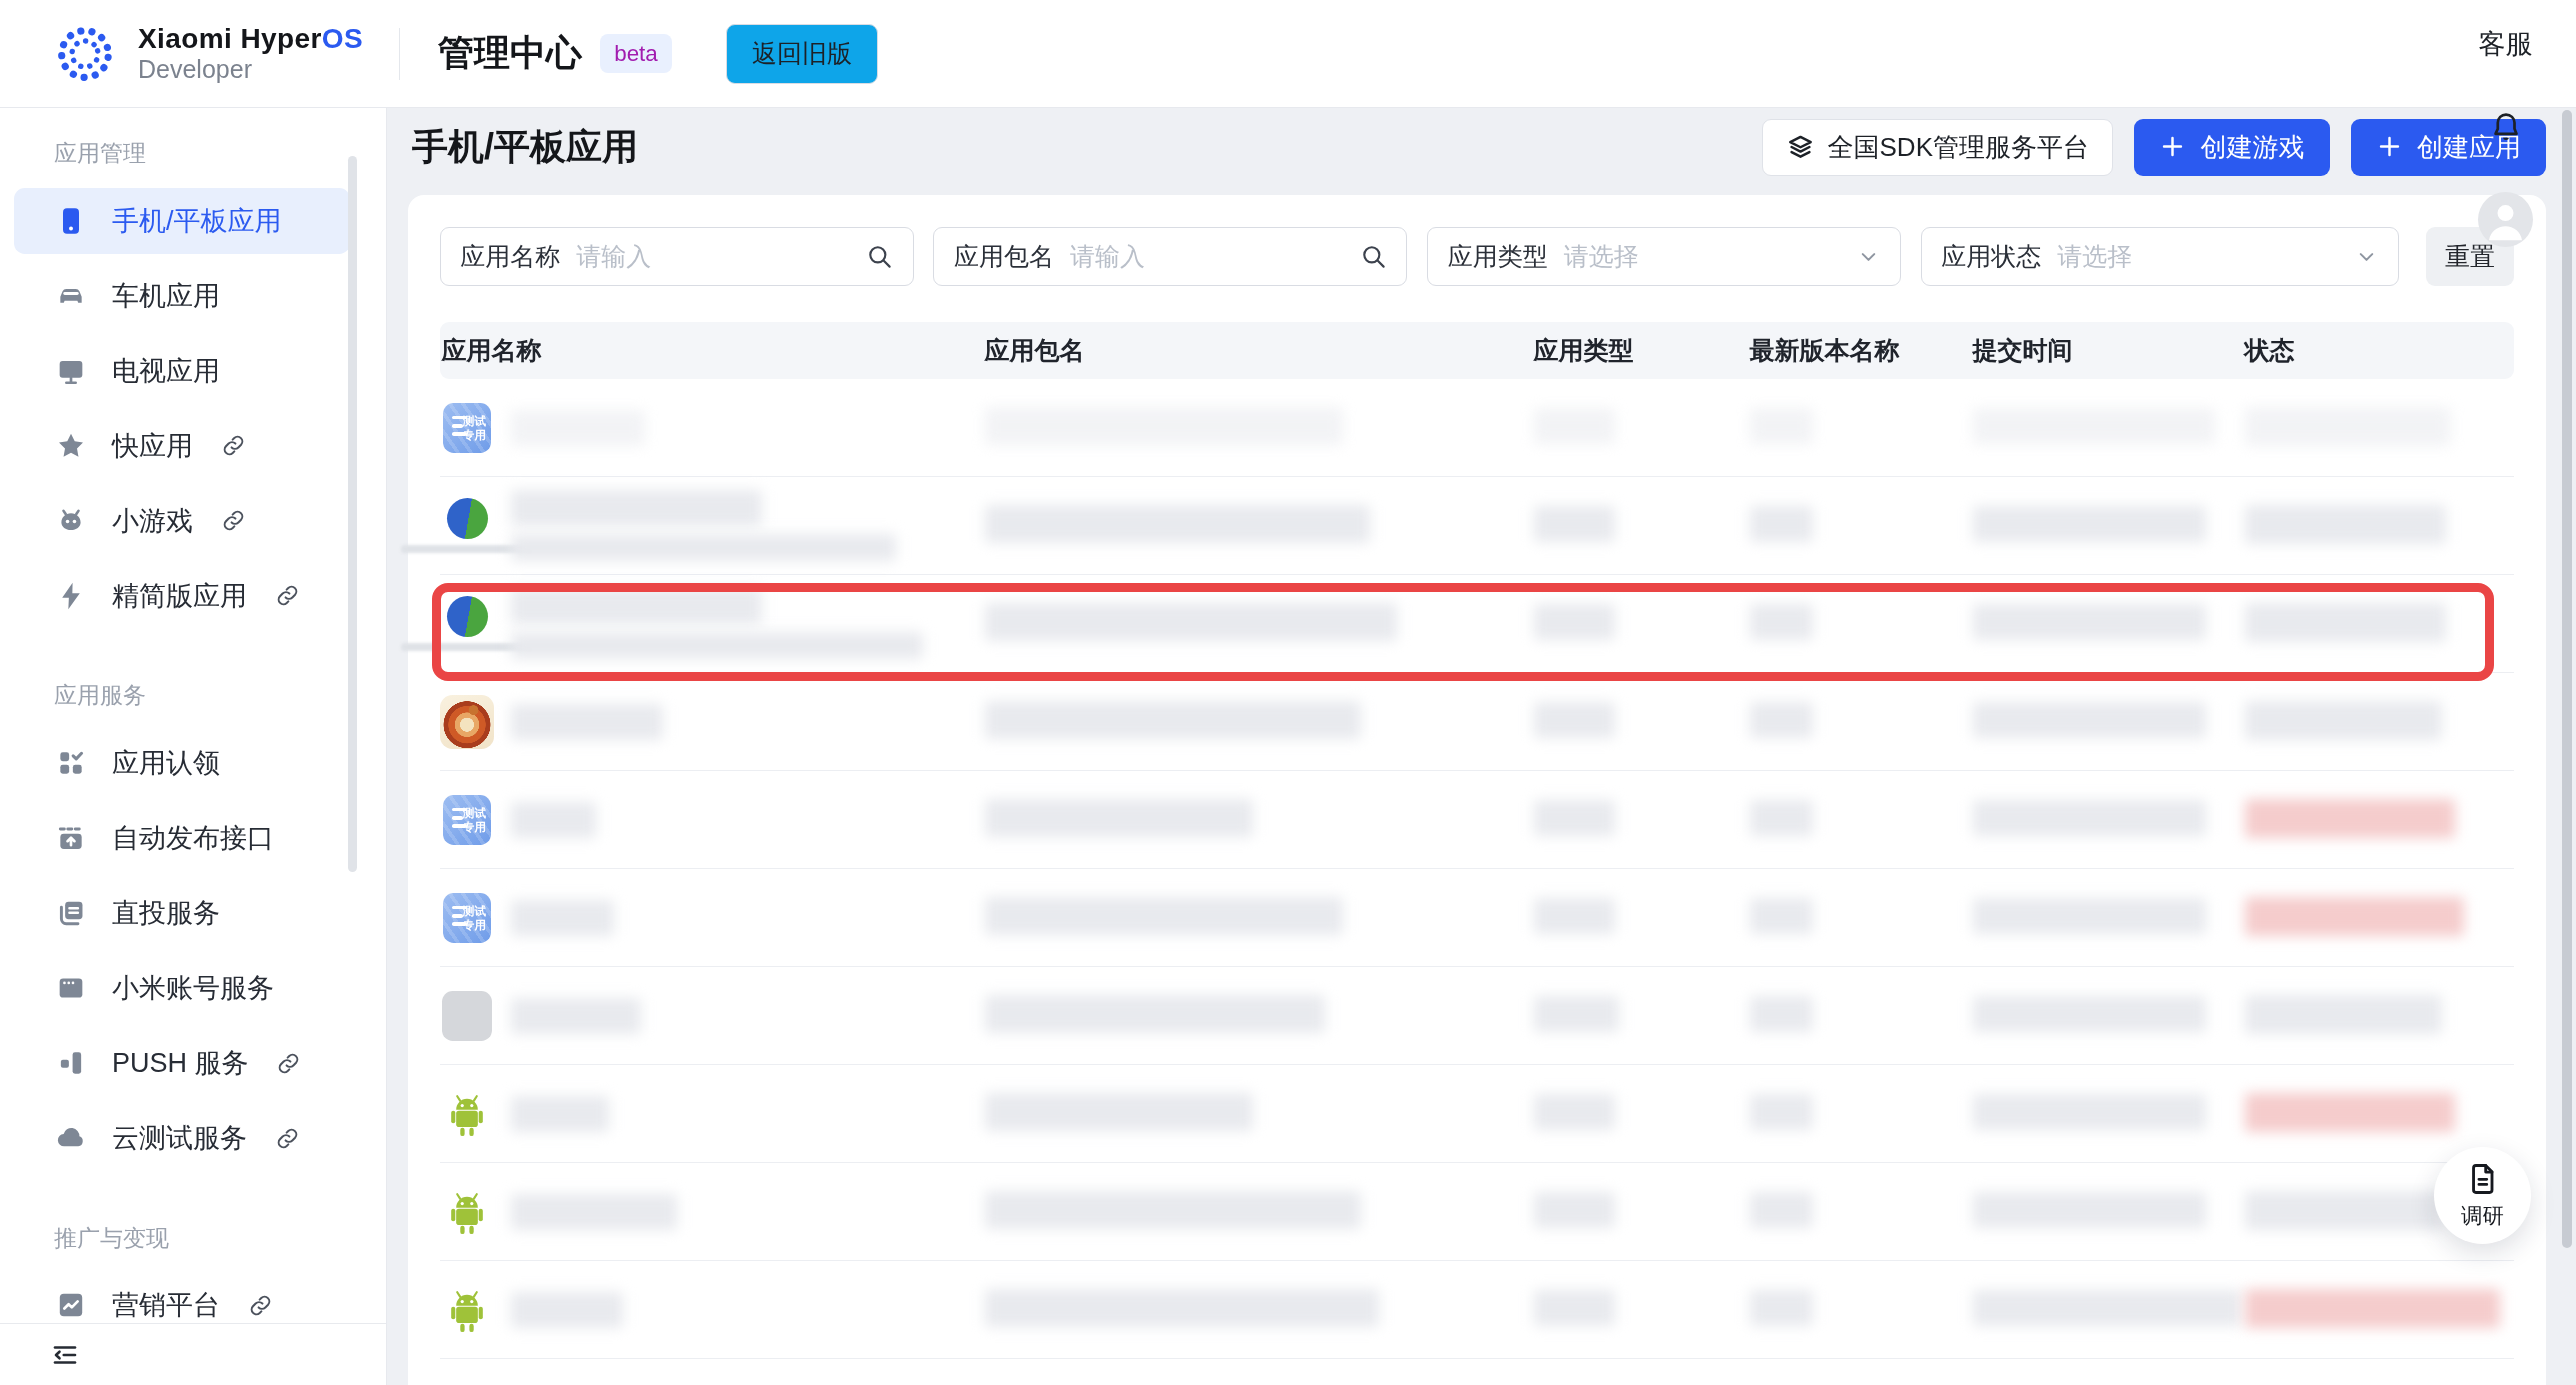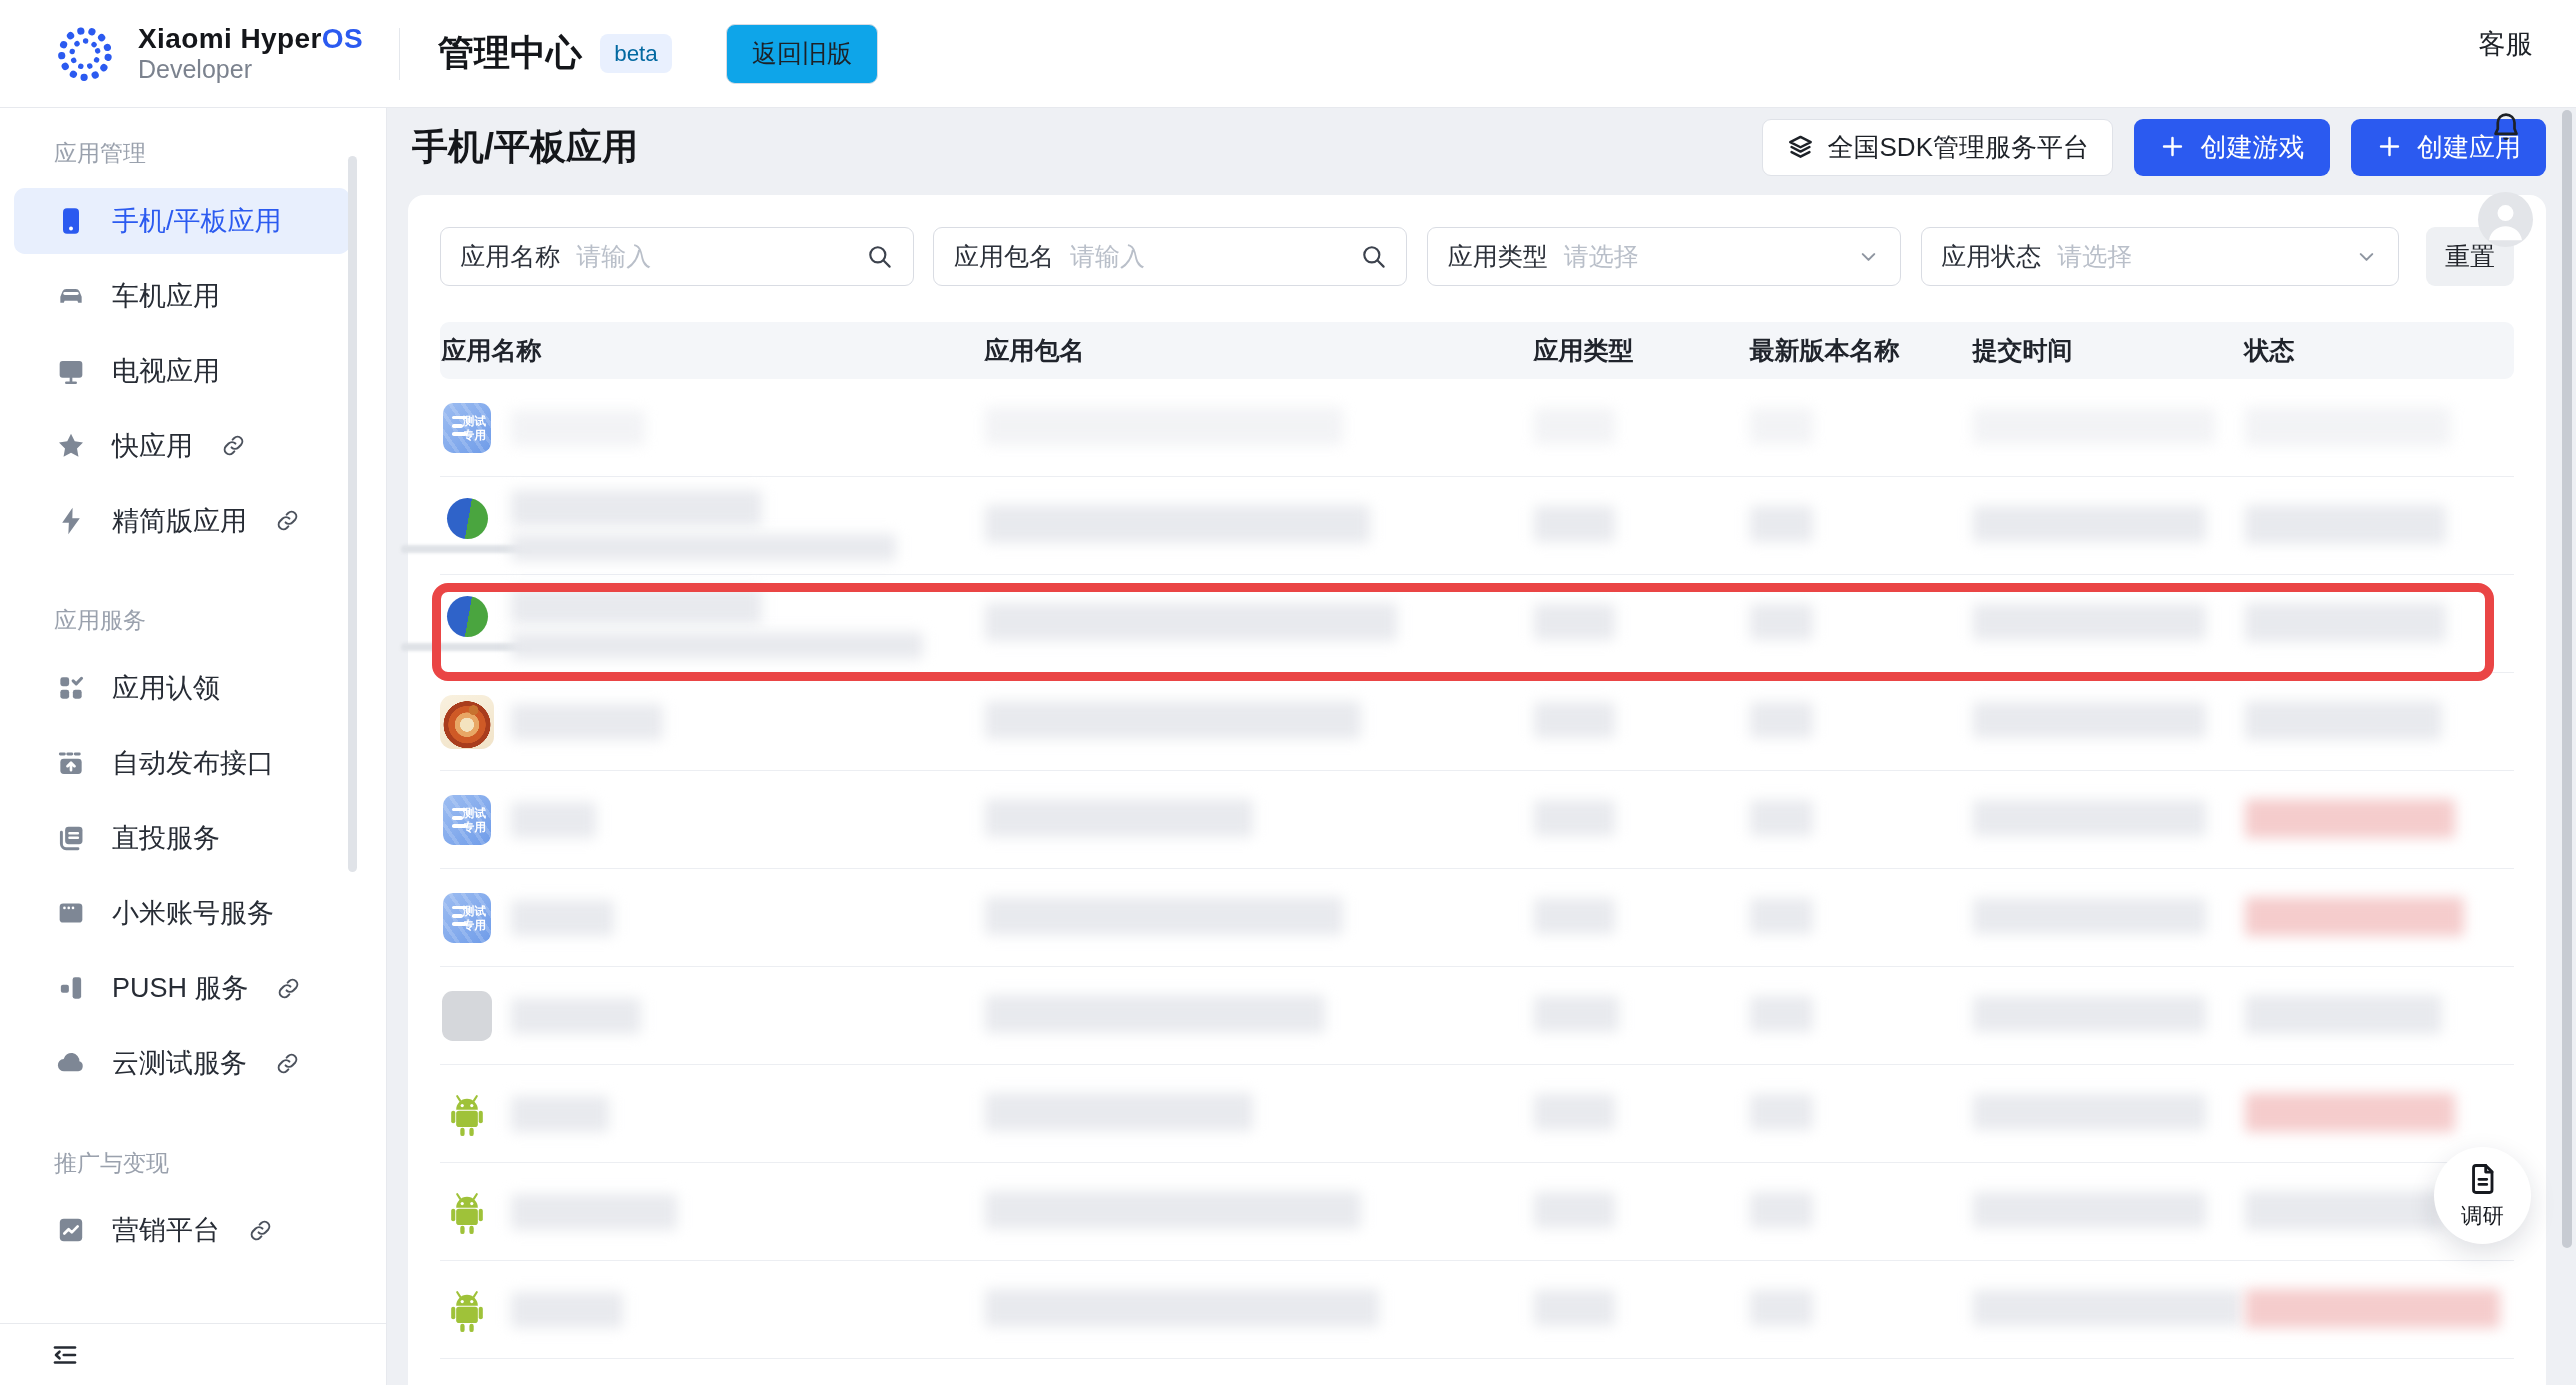--- a/index.html
+++ b/index.html
@@ -19,21 +19,21 @@
     display:flex; align-items:center; padding:0 43px 0 50px; z-index:30;
   }
   .brand { display:flex; align-items:center; gap:18px; }
   .brand-text { line-height:1.15; }
   .brand-line1 { font-size:28px; font-weight:bold; color:#14161a; letter-spacing:0.4px; }
   .brand-line1 .os { color:#2b5af0; }
   .brand-line2 { font-size:25px; color:#7b828e; }
   .topbar-divider { width:0.9px; height:52px; background:#e4e7ec; margin:0 38px 0 36px; }
   .console-title { font-size:36px; font-weight:bold; color:#14161a; }
   .beta-badge {
-    margin-left:18px; font-size:22.4px; color:#0369a1; background:#e9f0fe;
+    margin-left:18px; font-size:22.4px; color:#a21caf; background:#e9f0fe;
     padding:6.3px 14.3px; border-radius:8px;
   }
   .back-btn {
     margin-left:54px; font-size:25px; color:#1d2127; background:#0ea5e9;
     border:1.8px solid #d9dce3; border-radius:9px; padding:12.5px 25px; cursor:pointer;
   }
   .topbar-right { margin-left:auto; display:flex; align-items:center; gap:48px;flex-direction:column; }
   .topbar-link { font-size:27px; color:#1d2127; cursor:pointer; }
   .icon-btn { width:34px; height:34px; color:#1d2127; cursor:pointer; }
   .avatar {
@@ -260,20 +260,37 @@
       </span>
     <span>电视应用</span>
   </div>
   <div class="side-item">
     <span class="it-icon">
         <svg viewBox="0 0 24 24" width="32" height="32">
           <path d="M12 2.9l2.8 5.6 6.2.9-4.5 4.4 1.1 6.2L12 17.1 6.4 20l1.1-6.2L3 9.4l6.2-.9z" fill="currentColor"></path>
         </svg>
       </span>
     <span>快应用</span>
+    <span class="ext-icon">
+        <svg viewBox="0 0 24 24" width="23" height="23" fill="none" stroke="currentColor" stroke-width="2.1" stroke-linecap="round">
+          <path d="M10 14a5 5 0 0 0 7.07 0l2.8-2.8a5 5 0 0 0-7.06-7.07L11.1 5.85"></path>
+          <path d="M14 10a5 5 0 0 0-7.07 0l-2.8 2.8a5 5 0 0 0 7.06 7.07l1.7-1.72"></path>
+        </svg>
+      </span>
+  </div>
+  <div class="side-item">
+    <span class="it-icon">
+        <svg viewBox="0 0 24 24" width="32" height="32">
+          <path d="M8 6.8 6.4 4.4M16 6.8l1.6-2.4" stroke="currentColor" stroke-width="2" stroke-linecap="round" fill="none"></path>
+          <path d="M12 6.2c4.1 0 7.2 3 7.2 6.9 0 3.2-3.2 5.7-7.2 5.7s-7.2-2.5-7.2-5.7c0-3.9 3.1-6.9 7.2-6.9z" fill="currentColor"></path>
+          <circle cx="9.4" cy="12.4" r="1.35" fill="#fff"></circle>
+          <circle cx="14.6" cy="12.4" r="1.35" fill="#fff"></circle>
+        </svg>
+      </span>
+    <span>小游戏</span>
     <span class="ext-icon">
         <svg viewBox="0 0 24 24" width="23" height="23" fill="none" stroke="currentColor" stroke-width="2.1" stroke-linecap="round">
           <path d="M10 14a5 5 0 0 0 7.07 0l2.8-2.8a5 5 0 0 0-7.06-7.07L11.1 5.85"></path>
           <path d="M14 10a5 5 0 0 0-7.07 0l-2.8 2.8a5 5 0 0 0 7.06 7.07l1.7-1.72"></path>
         </svg>
       </span>
   </div>
   <div class="side-item">
     <span class="it-icon">
         <svg viewBox="0 0 24 24" width="32" height="32">

